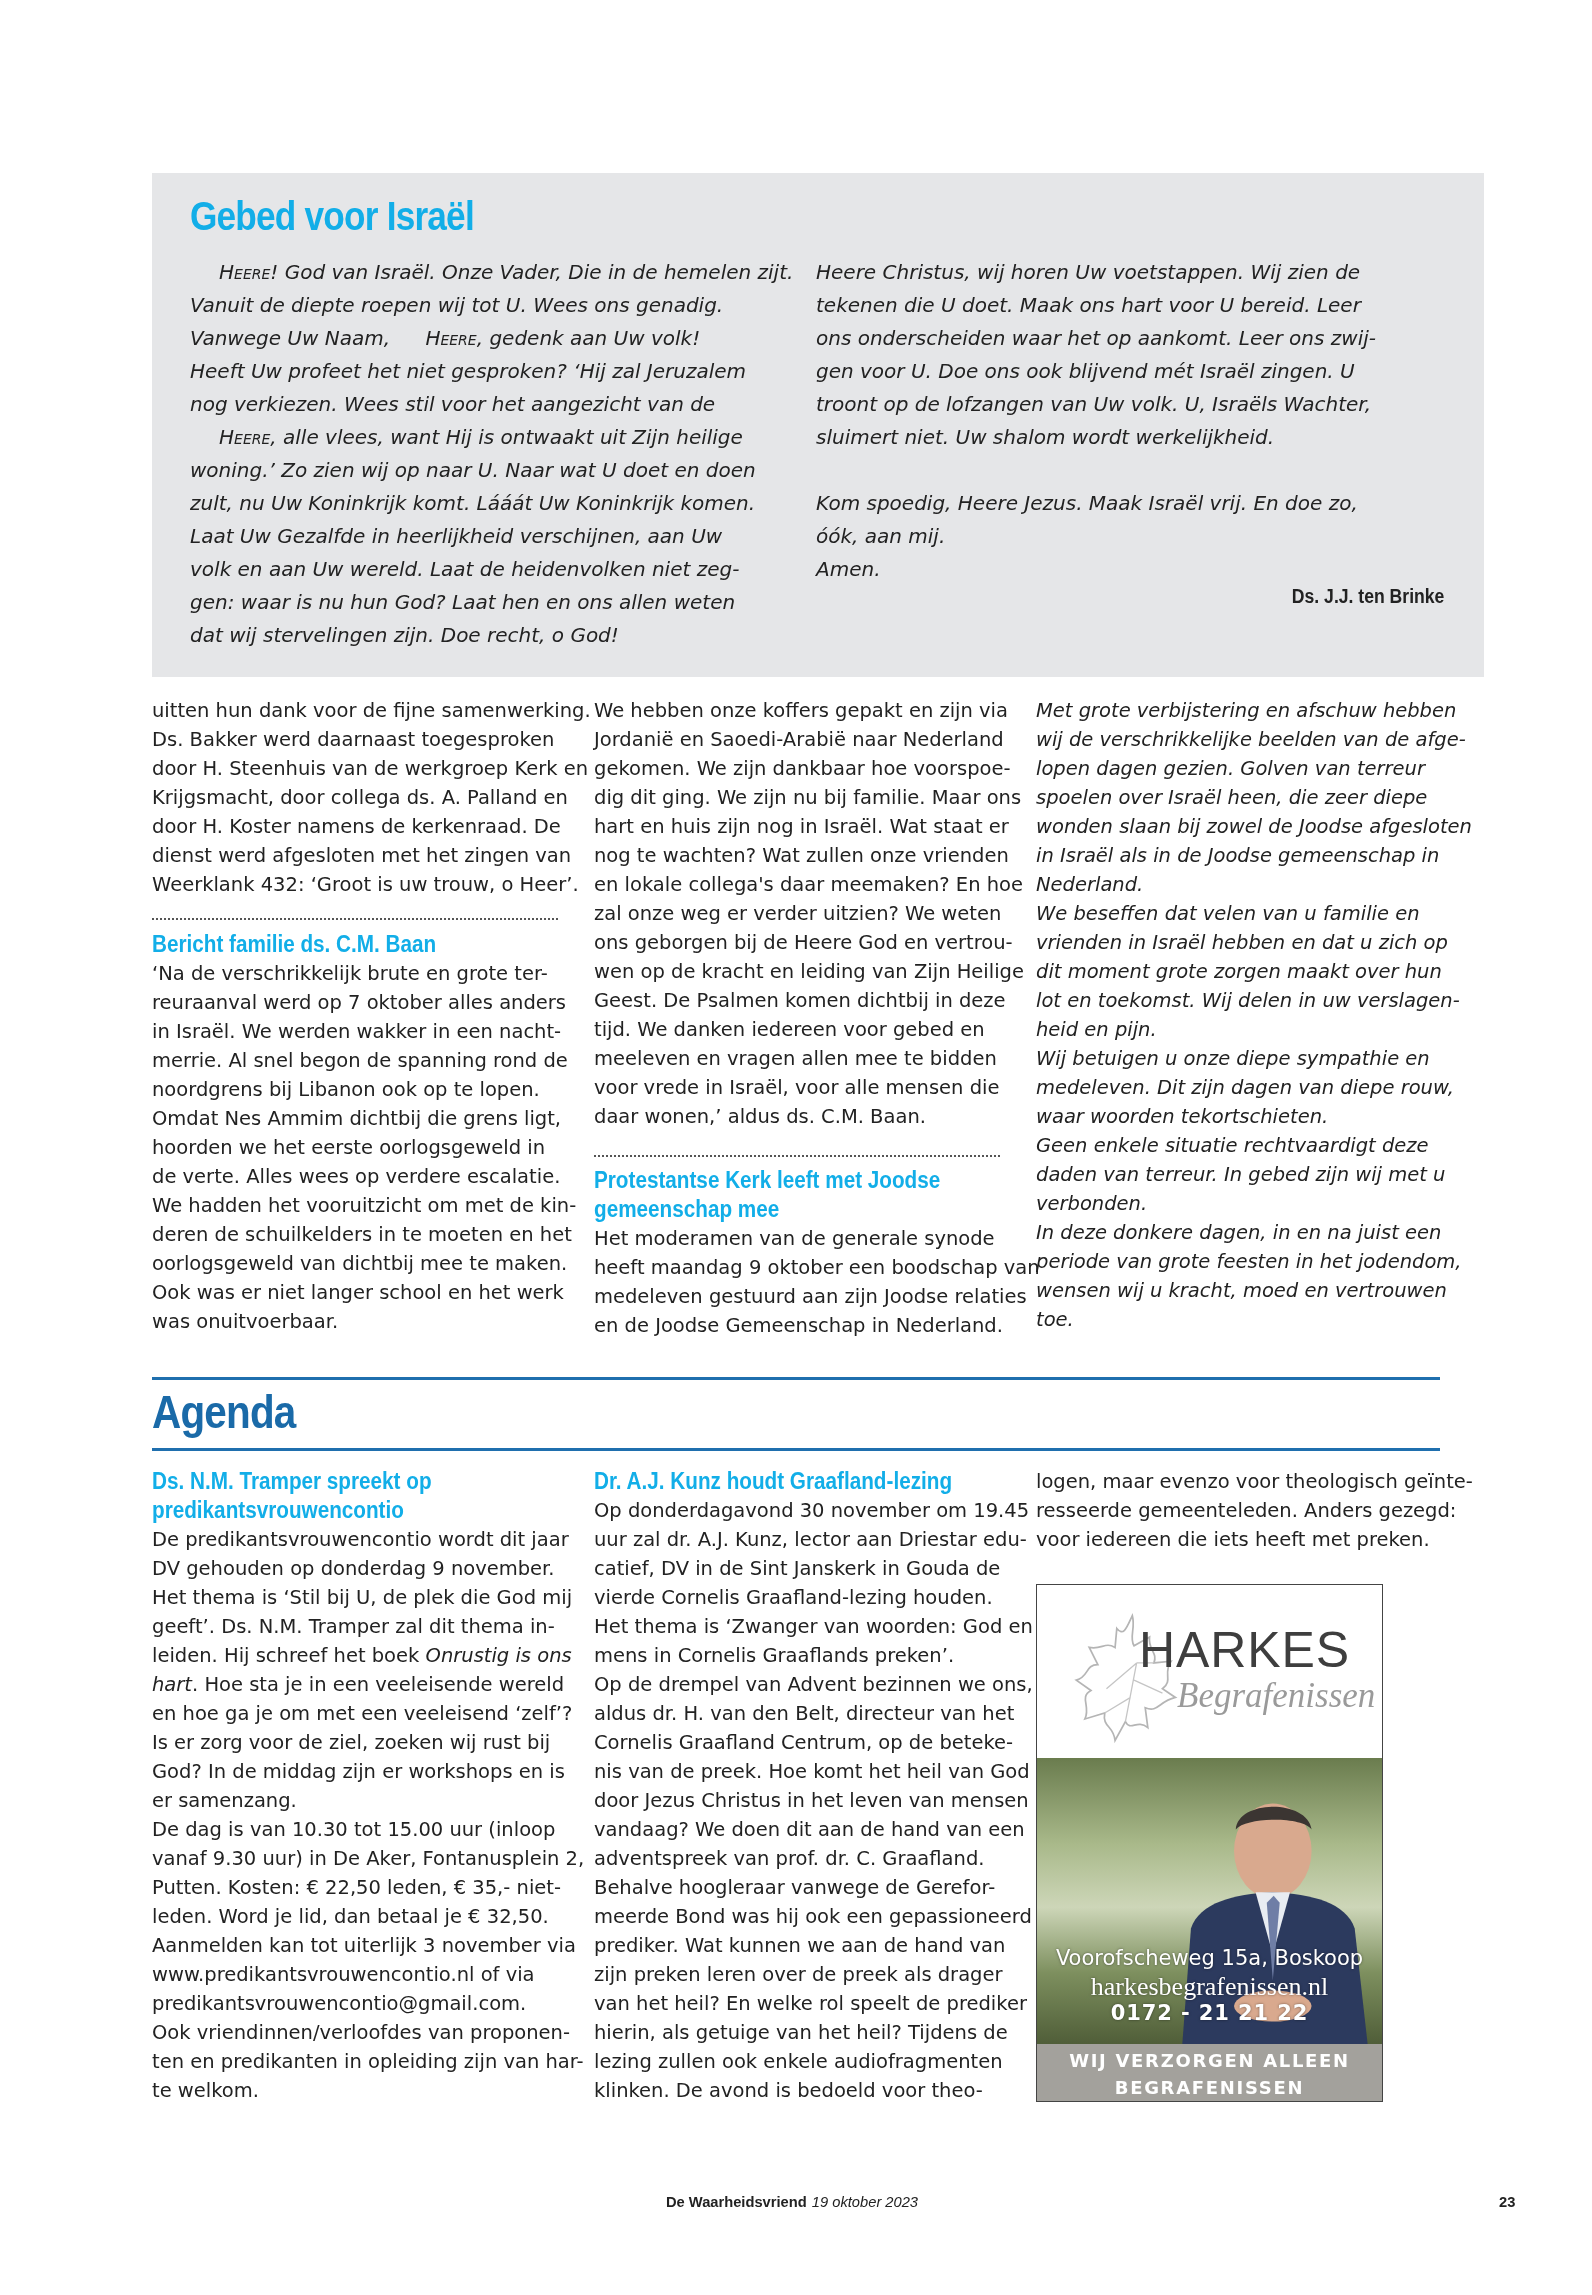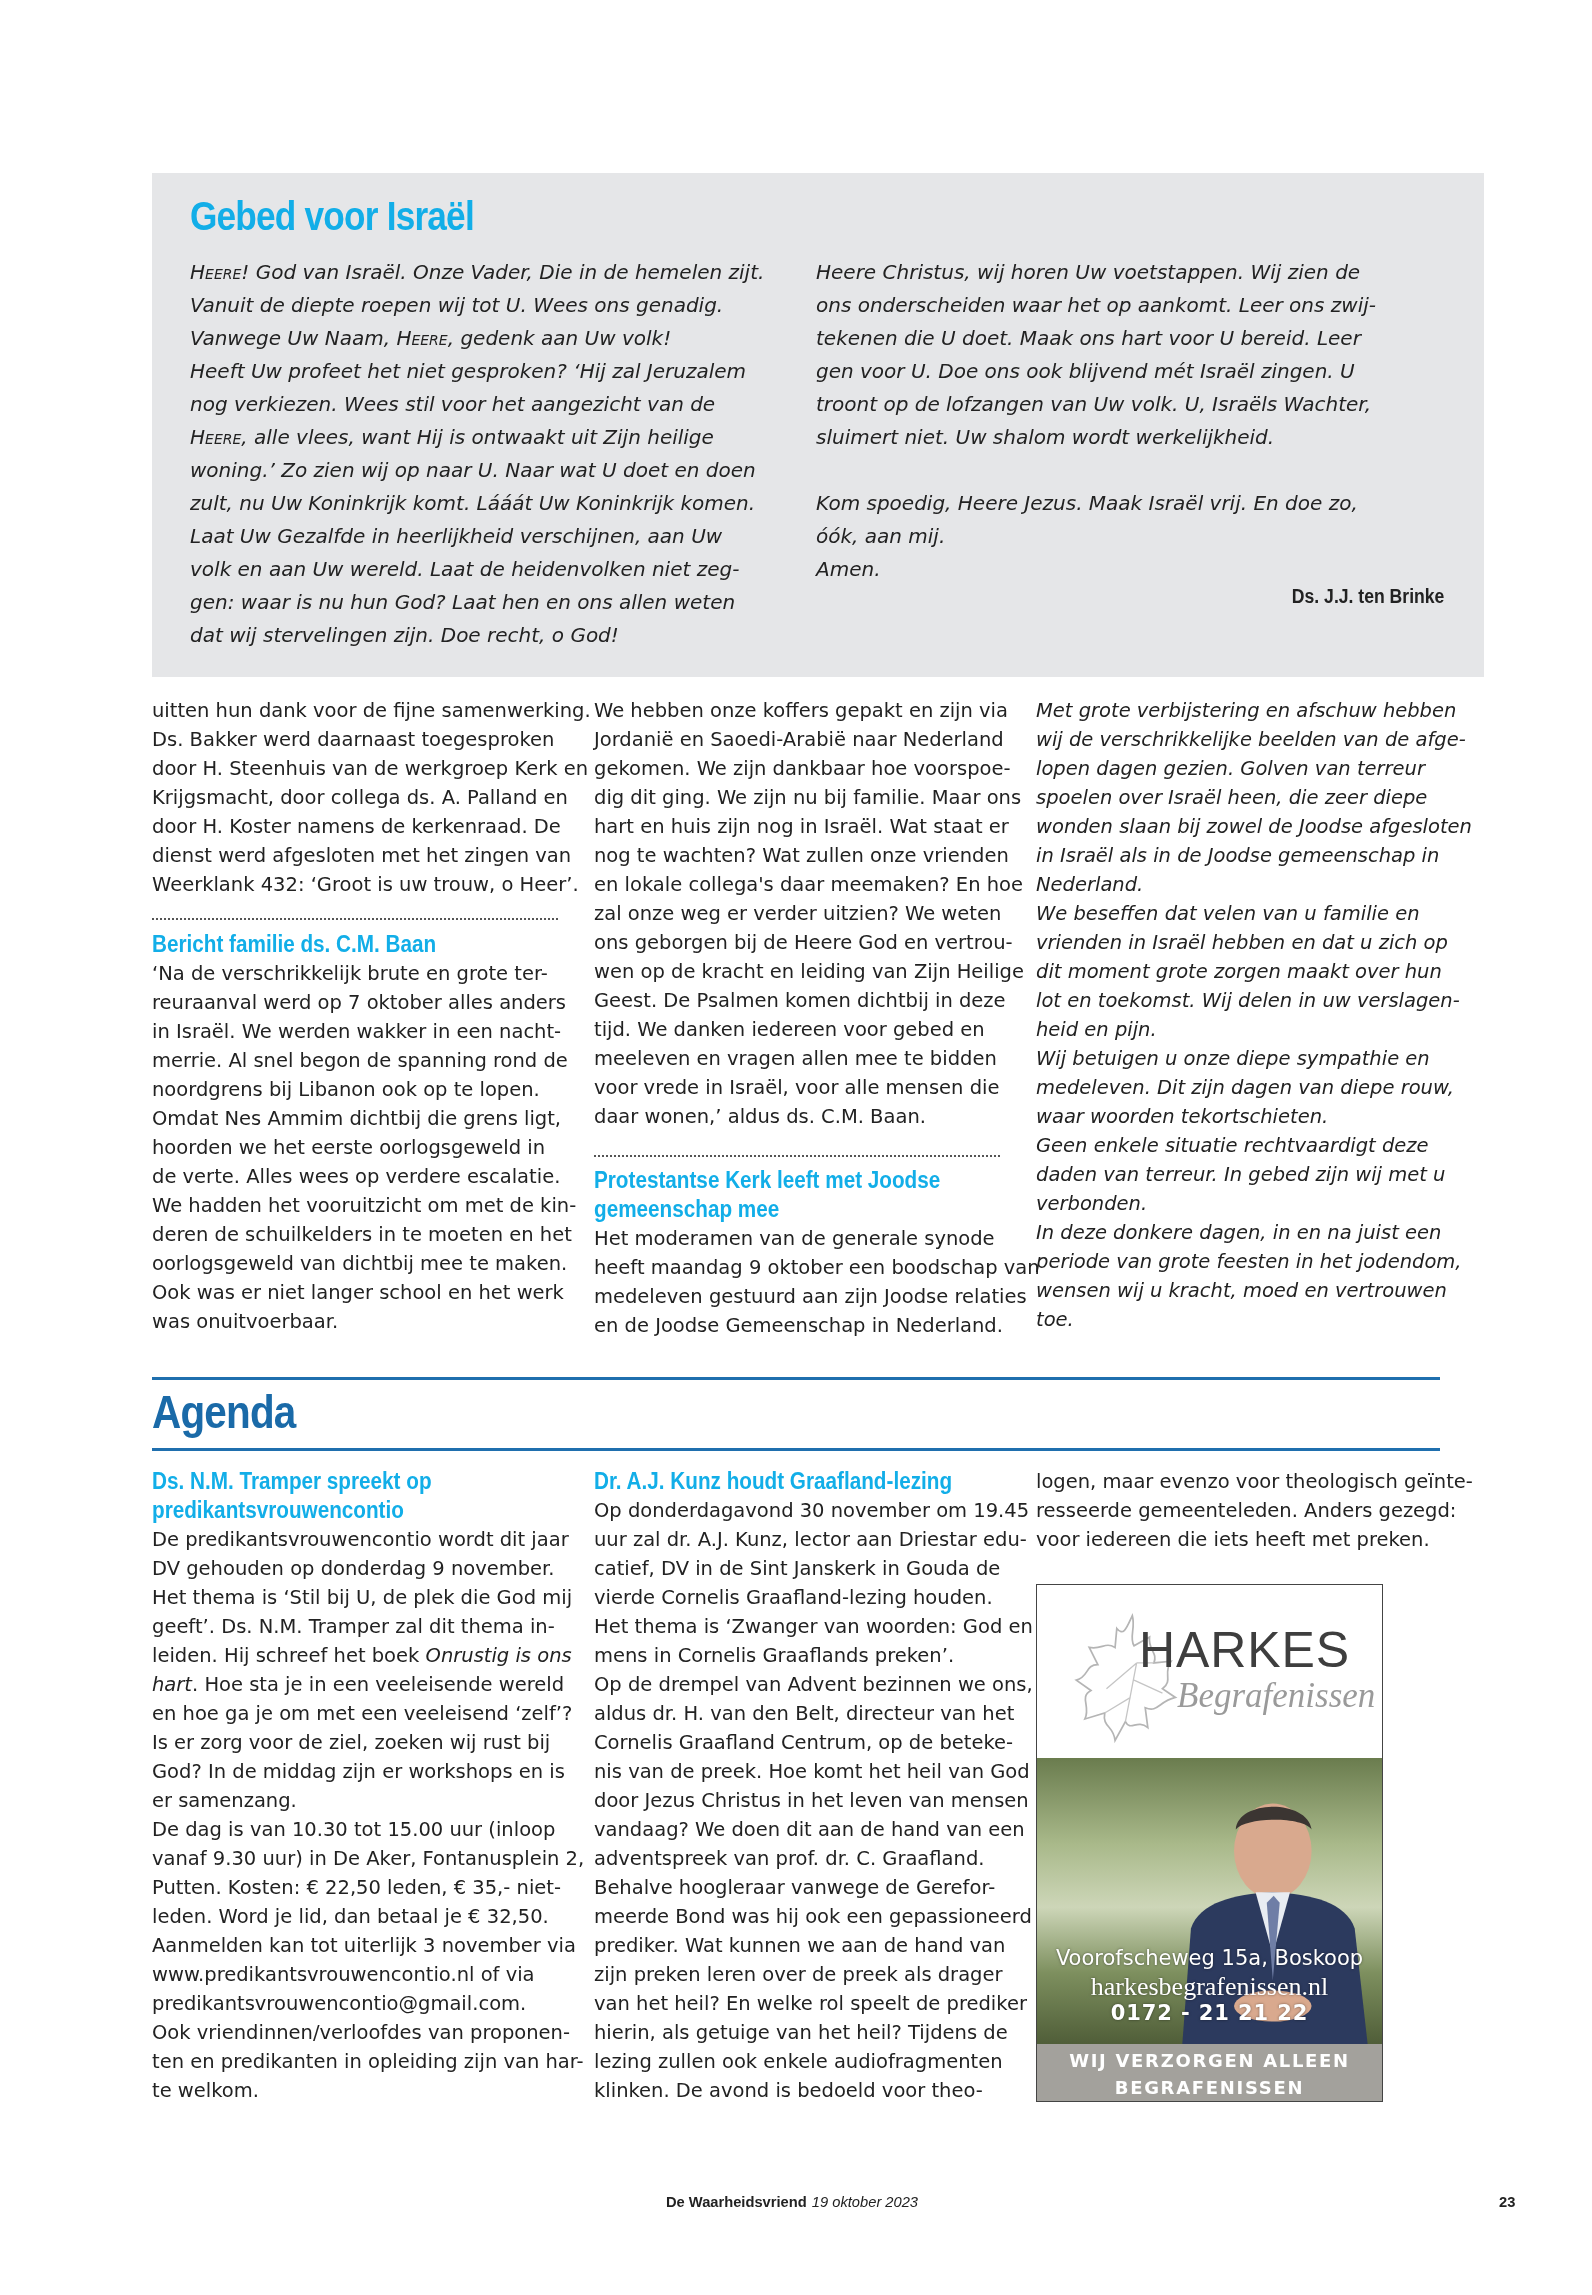--- a/index.html
+++ b/index.html
@@ -13,21 +13,21 @@
   .prayer-title { position: absolute; left: 38px; top: 21px; margin: 0;
                   font-family: "Liberation Sans", sans-serif; font-weight: bold;
                   font-size: 40px; color: #12aee8; letter-spacing: -0.9px; transform: scaleX(0.88);
                   transform-origin: left top; white-space: nowrap; }
   .prayer-col { position: absolute; top: 83px; font-family: "DejaVu Sans", sans-serif;
                 font-style: italic; font-size: 20px; line-height: 33px; color: #222; }
   .prayer-col.left { left: 38px; width: 595px; }
   .prayer-col.right { left: 664px; width: 604px; }
   .prayer-col p { margin: 0; white-space: nowrap; }
   .prayer-col .gap { height: 33px; }
-  .sc { font-variant: small-caps; }
+  .sc { font-variant: small-caps; margin-left: 29px; }
   .signature { position: absolute; right: 40px; top: 412px; font-family: "Liberation Sans", sans-serif;
                font-weight: bold; font-size: 20px; color: #222; transform: scaleX(0.88);
                transform-origin: right top; white-space: nowrap; }
 
   
   .col { position: absolute; width: 414px; font-size: 19.5px; line-height: 29px; color: #222; }
   .col p { margin: 0; white-space: nowrap; }
   .col.c1 { left: 152px; }
   .col.c2 { left: 594px; }
   .col.c3 { left: 1036px; }
@@ -89,22 +89,22 @@
       <p><span class="sc">Heere</span><span>, alle vlees, want Hij is ontwaakt uit Zijn heilige</span></p>
       <p>woning.’ Zo zien wij op naar U. Naar wat U doet en doen</p>
       <p>zult, nu Uw Koninkrijk komt. Lááát Uw Koninkrijk komen.</p>
       <p>Laat Uw Gezalfde in heerlijkheid verschijnen, aan Uw</p>
       <p>volk en aan Uw wereld. Laat de heidenvolken niet zeg-</p>
       <p>gen: waar is nu hun God? Laat hen en ons allen weten</p>
       <p>dat wij stervelingen zijn. Doe recht, o God!</p>
     </div>
     <div class="prayer-col right">
       <p>Heere Christus, wij horen Uw voetstappen. Wij zien de</p>
+      <p>tekenen die U doet. Maak ons hart voor U bereid. Leer</p>
       <p>ons onderscheiden waar het op aankomt. Leer ons zwij-</p>
-      <p>tekenen die U doet. Maak ons hart voor U bereid. Leer</p>
       <p>gen voor U. Doe ons ook blijvend mét Israël zingen. U</p>
       <p>troont op de lofzangen van Uw volk. U, Israëls Wachter,</p>
       <p>sluimert niet. Uw shalom wordt werkelijkheid.</p>
       <div class="gap"></div>
       <p>Kom spoedig, Heere Jezus. Maak Israël vrij. En doe zo,</p>
       <p>óók, aan mij.</p>
       <p>Amen.</p>
     </div>
     <div class="signature">Ds. J.J. ten Brinke</div>
   </section>

